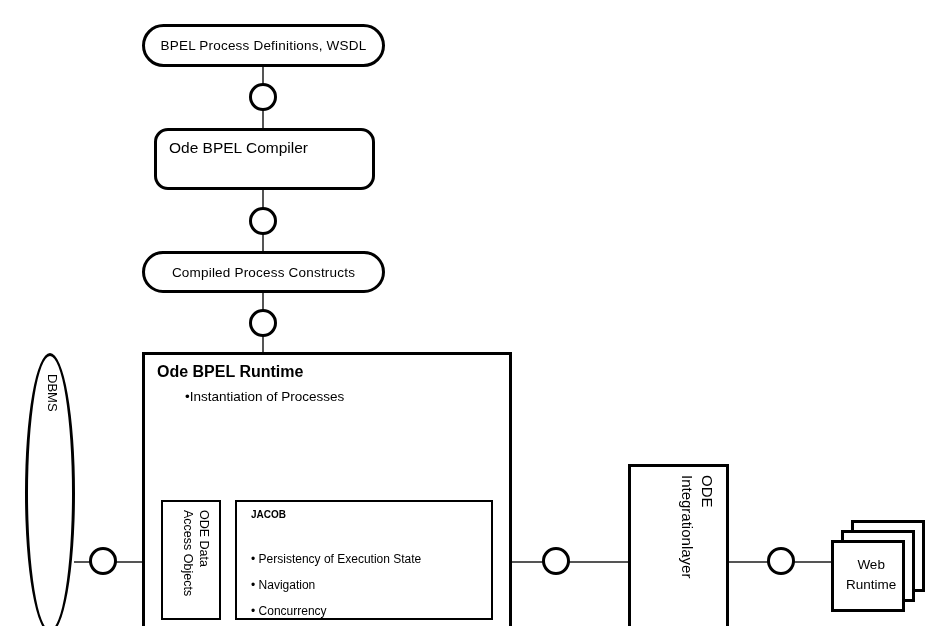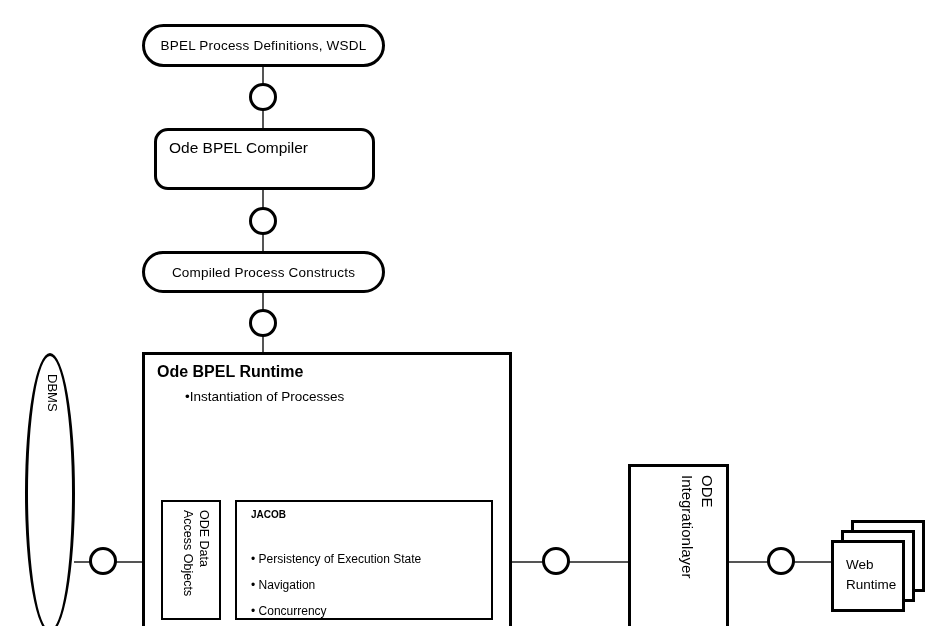--- a/index.html
+++ b/index.html
@@ -35,21 +35,21 @@
 
   
   .rt-title{position:absolute;left:12px;top:8px;font-size:16px;font-weight:bold;}
   .rt-bullets{position:absolute;left:12px;top:32px;font-size:13.5px;line-height:20px;}
   .rt-bullets div{white-space:nowrap;margin-left:28px;}
 
   .jacob-title{position:absolute;left:14px;top:7px;font-size:10px;font-weight:bold;}
   .jacob-bullets{position:absolute;left:14px;top:32px;font-size:12px;line-height:26px;margin-top:12px;}
   .jacob-bullets div{white-space:nowrap;}
 
-  .ws-label{position:absolute;left:12px;top:12px;font-size:13.5px;line-height:20px;}
+  .ws-label{position:absolute;left:12px;top:12px;font-size:13.5px;line-height:20px;text-align:center;}
 </style>
 </head>
 <body>
 
 <div id="canvas">
 
   <div class="line-v" style="left:262px;top:54px;height:63px;"></div>
   <div class="line-v" style="left:262px;top:177px;height:64px;"></div>
   <div class="line-v" style="left:262px;top:280px;height:61px;"></div>
 

